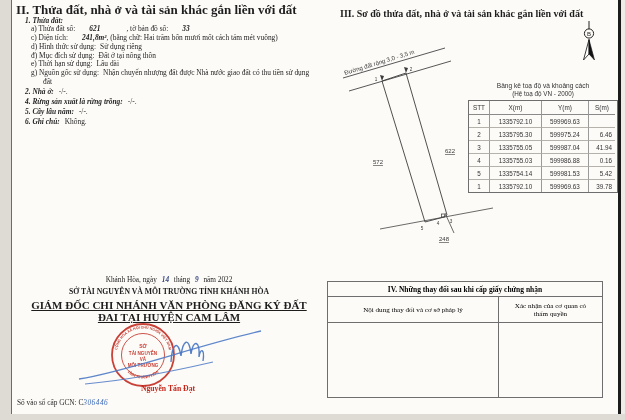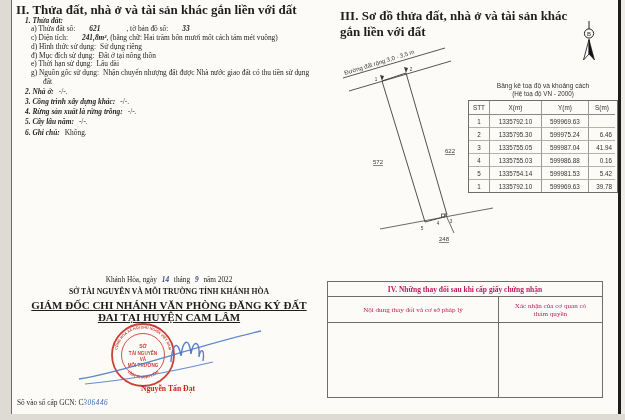--- a/index.html
+++ b/index.html
@@ -17,21 +17,21 @@
   .sub{padding-left:15px;}
   .hang{padding-left:27px;text-indent:-12px;}
   .b{font-weight:bold;font-style:italic;}
   .it{font-style:italic;}
   .sp{margin-left:14px;}
   .sp2{margin-left:26px;}
   .vsep{margin-left:4px;}
   .val{margin-left:5px;font-weight:normal;font-style:normal;}
 
   
-  .s3-title{position:absolute;left:340px;top:8px;width:250px;font-weight:bold;font-size:13px;color:#1e1e1e;}
+  .s3-title{position:absolute;left:340px;top:8px;width:250px;font-weight:bold;font-size:10px;color:#1e1e1e;}
   .north{position:absolute;left:576px;top:20px;}
   .diagram{position:absolute;left:330px;top:45px;}
   .dg-label{font-family:"Liberation Sans",sans-serif;font-size:6px;fill:#3a3a3a;}
   .dg-num{font-family:"Liberation Sans",sans-serif;font-size:4.6px;fill:#3a3a3a;}
 
   
   .coords{position:absolute;left:468px;top:82px;width:150px;font-family:"Liberation Sans",sans-serif;color:#333;}
   .coords-title{font-size:6.6px;text-align:center;}
   .coords-sub{font-size:6.3px;text-align:center;margin-top:1px;}
   .ctable{margin-top:3px;border:1px solid #6e6e6e;display:grid;grid-template-columns:21px 52px 47px 26px;background:#fcfbf8;}
@@ -51,21 +51,21 @@
   .sig-t2{font-weight:bold;font-size:11px;margin-top:2.5px;text-decoration:underline;}
   .stamp{position:absolute;left:110px;top:322px;opacity:.88;}
   .autograph{position:absolute;left:75px;top:326px;}
   .signer{position:absolute;left:98px;top:384px;width:140px;text-align:center;
           font-weight:bold;font-size:7.7px;color:#c2271c;}
   .gcn{position:absolute;left:17px;top:398px;font-size:7.3px;color:#2a2a2a;}
   .gcn .hand2{color:#3a67b8;font-style:italic;letter-spacing:.5px;}
 
   
   .sec4{position:absolute;left:327px;top:281px;width:274px;height:115px;border:1px solid #6e6e6e;
-        display:grid;grid-template-columns:170px 1fr;grid-template-rows:15px 26px 1fr;color:#be185d;background:#fcfbf8;}
+        display:grid;grid-template-columns:170px 1fr;grid-template-rows:15px 26px 1fr;color:#000000;background:#fcfbf8;}
   .s4-title{grid-column:1 / span 2;border-bottom:1px solid #6e6e6e;display:flex;align-items:center;
             justify-content:center;font-weight:bold;font-size:7.5px;}
   .s4-h{border-bottom:1px solid #6e6e6e;display:flex;align-items:center;justify-content:center;
         font-size:7.1px;text-align:center;padding:0 14px;}
   .s4-h2{border-left:1px solid #6e6e6e;padding:0 8px;}
   .s4-body2{border-left:1px solid #6e6e6e;}
 </style>
 </head>
 <body>
 
@@ -88,23 +88,20 @@
       <span>đ) Mục đích sử dụng:</span><span class="vsep">Đất ở tại nông thôn</span>
     </div>
     <div class="sub">
       <span>e) Thời hạn sử dụng:</span><span class="vsep">Lâu dài</span>
     </div>
     <div class="sub hang">
       <span>g) Nguồn gốc sử dụng:</span><span class="vsep">Nhận chuyển nhượng đất được Nhà nước giao đất có thu tiền sử dụng đất</span>
     </div>
     <div class="item">
       <span>2. Nhà ở:</span><span class="val">-/-.</span>
-    </div>
-    <div class="item">
-      <span>3. Công trình xây dựng khác:</span><span class="val">-/-.</span>
     </div>
     <div class="item">
       <span>4. Rừng sản xuất là rừng trồng:</span><span class="val">-/-.</span>
     </div>
     <div class="item">
       <span>5. Cây lâu năm:</span><span class="val">-/-.</span>
     </div>
     <div class="item">
       <span>6. Ghi chú:</span><span class="val it">Không.</span>
     </div>

